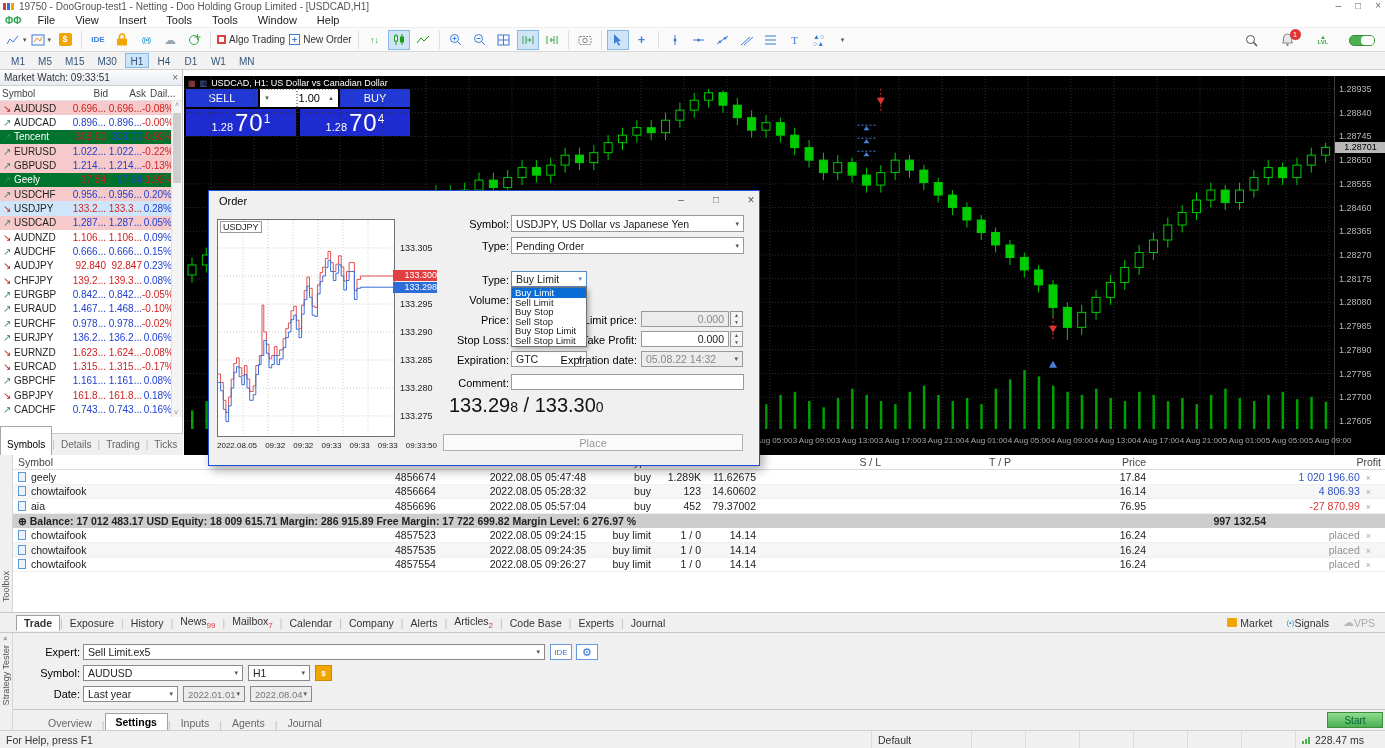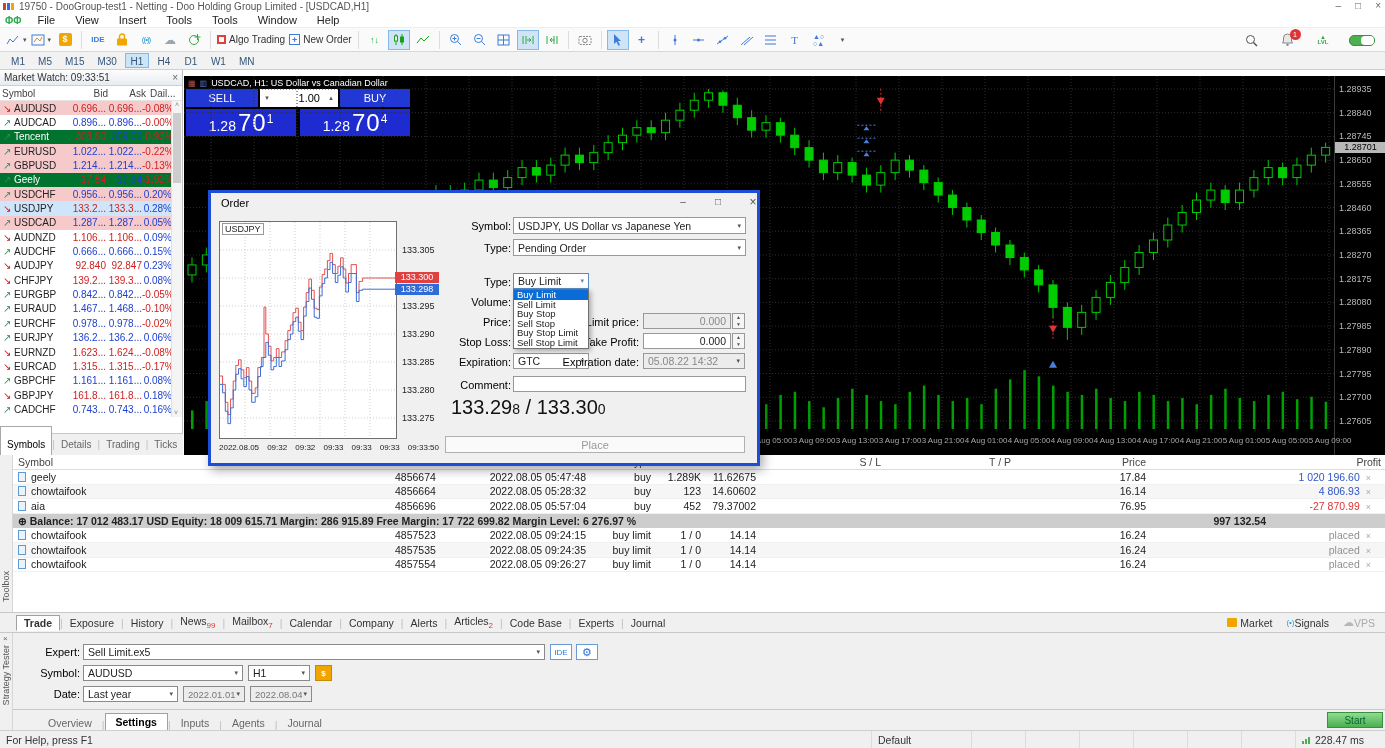--- a/index.html
+++ b/index.html
@@ -46,21 +46,21 @@
 .mwtabs{position:absolute;left:0;bottom:0;width:183px;height:22px;background:#f0f0f0;border-top:1px solid #c8c8c8;display:flex;align-items:center;font-size:10px;color:#666}
 .mwtab{padding:12px 6px}
 .mwtab.active{background:#fff;border:1px solid #a8a8a8;border-bottom:1px solid #fff;color:#000}
 
 .chart{position:absolute;left:184px;top:76px;width:1201px;height:379px;background:#000}
 .chhead{position:absolute;left:4px;top:1px;height:12px;color:#fff;font-size:9px;display:flex;align-items:center;gap:4px}
 .oneclick{position:absolute;left:2px;top:13px}
 .ocbtn{position:absolute;background:#2238d4;color:#fff;text-align:center;font-size:11px}
 .ocvol{position:absolute;background:#fff;color:#000;display:flex;align-items:center;font-size:11px}
 .octile{position:absolute;background:#1d2bd0;color:#fff;display:flex;align-items:baseline;justify-content:center}
-.octile .sm{font-size:14px;margin-right:2px}
+.octile .sm{font-size:11px;margin-right:2px}
 .octile .bg{font-size:24px;letter-spacing:1px}
 .octile .sup{font-size:12px;position:relative;top:-8px}
 .paxis{position:absolute;left:1150px;top:0;width:51px;height:379px;border-left:1px solid #3a3a3a}
 .plabel{position:absolute;left:4px;color:#b8b8b8;font-size:9px}
 .ptag{position:absolute;left:0;width:51px;height:11px;background:#b8b8b8;color:#000;font-size:9px;text-align:center;line-height:11px}
 .tlabel{position:absolute;color:#a8a8a8;font-size:8px;width:48px;text-align:center;top:360px}
 
 .toolbox{position:absolute;left:0;top:455px;width:1385px;height:177px;background:#fff}
 .vstrip{position:absolute;left:0;top:0;width:13px;background:#f0f0f0;border-right:1px solid #d6d6d6;color:#555;font-size:9px}
 .vtext{position:absolute;left:1px;writing-mode:vertical-rl;transform:rotate(180deg)}
@@ -92,27 +92,27 @@
 .tbtn{position:absolute;border:1px solid #6a9bd8;background:#fff;color:#2f73d8;text-align:center;font-size:8px;display:flex;align-items:center;justify-content:center}
 .sttabs{position:absolute;left:13px;top:76px;width:1372px;height:22px;border-top:1px solid #c8c8c8;display:flex;align-items:flex-end;padding-left:25px;font-size:10.5px;color:#666}
 .sttab{padding:2px 10px}
 .sttab.active{background:#fff;border:1px solid #a0a0a0;border-bottom-color:#fff;color:#000;font-weight:bold}
 .startbtn{position:absolute;left:1327px;top:79px;width:56px;height:16px;background:linear-gradient(#8fdc8f,#4caf50);border:1px solid #3e8e41;text-align:center;line-height:15px;font-size:10px;color:#063}
 
 .statusbar{position:absolute;left:0;top:730px;width:1385px;height:18px;background:#f0f0f0;border-top:1px solid #cfcfcf;display:flex;align-items:center;font-size:10.5px;color:#333}
 .sseg{height:100%;display:flex;align-items:center;border-left:1px solid #dcdcdc;padding:0 6px}
 .bars i{display:inline-block;width:2px;background:#4caf50;margin-right:1px}
 
-.dialog{position:absolute;left:208px;top:190px;width:552px;height:276px;background:#f0f0f0;border:3px solid #1d4ed8;box-shadow:3px 4px 10px rgba(0,0,0,.35);z-index:50}
+.dialog{position:absolute;left:208px;top:190px;width:552px;height:276px;background:#f0f0f0;border:1px solid #1d4ed8;box-shadow:3px 4px 10px rgba(0,0,0,.35);z-index:50}
 .dtitle{position:absolute;left:10px;top:4px;font-size:11px;color:#000}
 .dbtn{position:absolute;top:2px;width:16px;height:14px;text-align:center;color:#555;font-size:10px;line-height:14px}
 .mini{position:absolute;left:8px;top:28px;width:220px;height:234px}
 .miniplot{position:absolute;left:0;top:0;width:178px;height:218px;background:#fff;border:1px solid #707070}
 .mylab{position:absolute;left:183px;font-size:9px;color:#222}
-.mytag{position:absolute;width:44px;height:11px;font-size:9px;color:#fff;text-align:center;line-height:11px}
+.mytag{position:absolute;width:44px;height:11px;font-size:9px;color:#fff;text-align:right;line-height:11px}
 .mxrow{position:absolute;left:0;top:222px;width:220px;display:flex;font-size:8px;color:#222;justify-content:space-between}
 .dlabel{position:absolute;width:120px;text-align:right;font-size:11px;color:#000}
 .dfield{position:absolute;background:#fff;border:1px solid #999;font-size:10.5px;display:flex;align-items:center;padding:0 4px;justify-content:space-between}
 .dfield.dis{background:#ececec;color:#888}
 .dfield .dd{font-size:7px;color:#555}
 .spin{position:absolute;width:13px;display:flex;flex-direction:column;border:1px solid #999;background:#f5f5f5}
 .spin span{height:7px;font-size:5px;text-align:center;line-height:7px;color:#555}
 .popup{position:absolute;left:302px;top:96px;width:76px;background:#fff;border:1px solid #707070;box-shadow:2px 2px 5px rgba(0,0,0,.3);z-index:60}
 .pitem{height:9.6px;font-size:9.5px;line-height:9.6px;padding-left:3px;white-space:nowrap}
 .pitem.sel{background:#0a6cd6;color:#fff}

